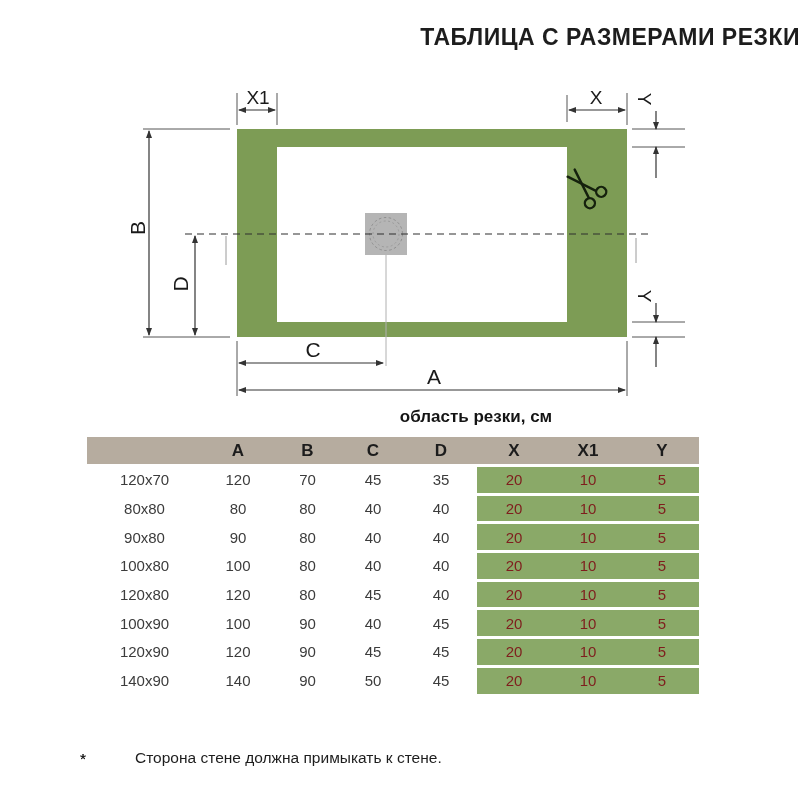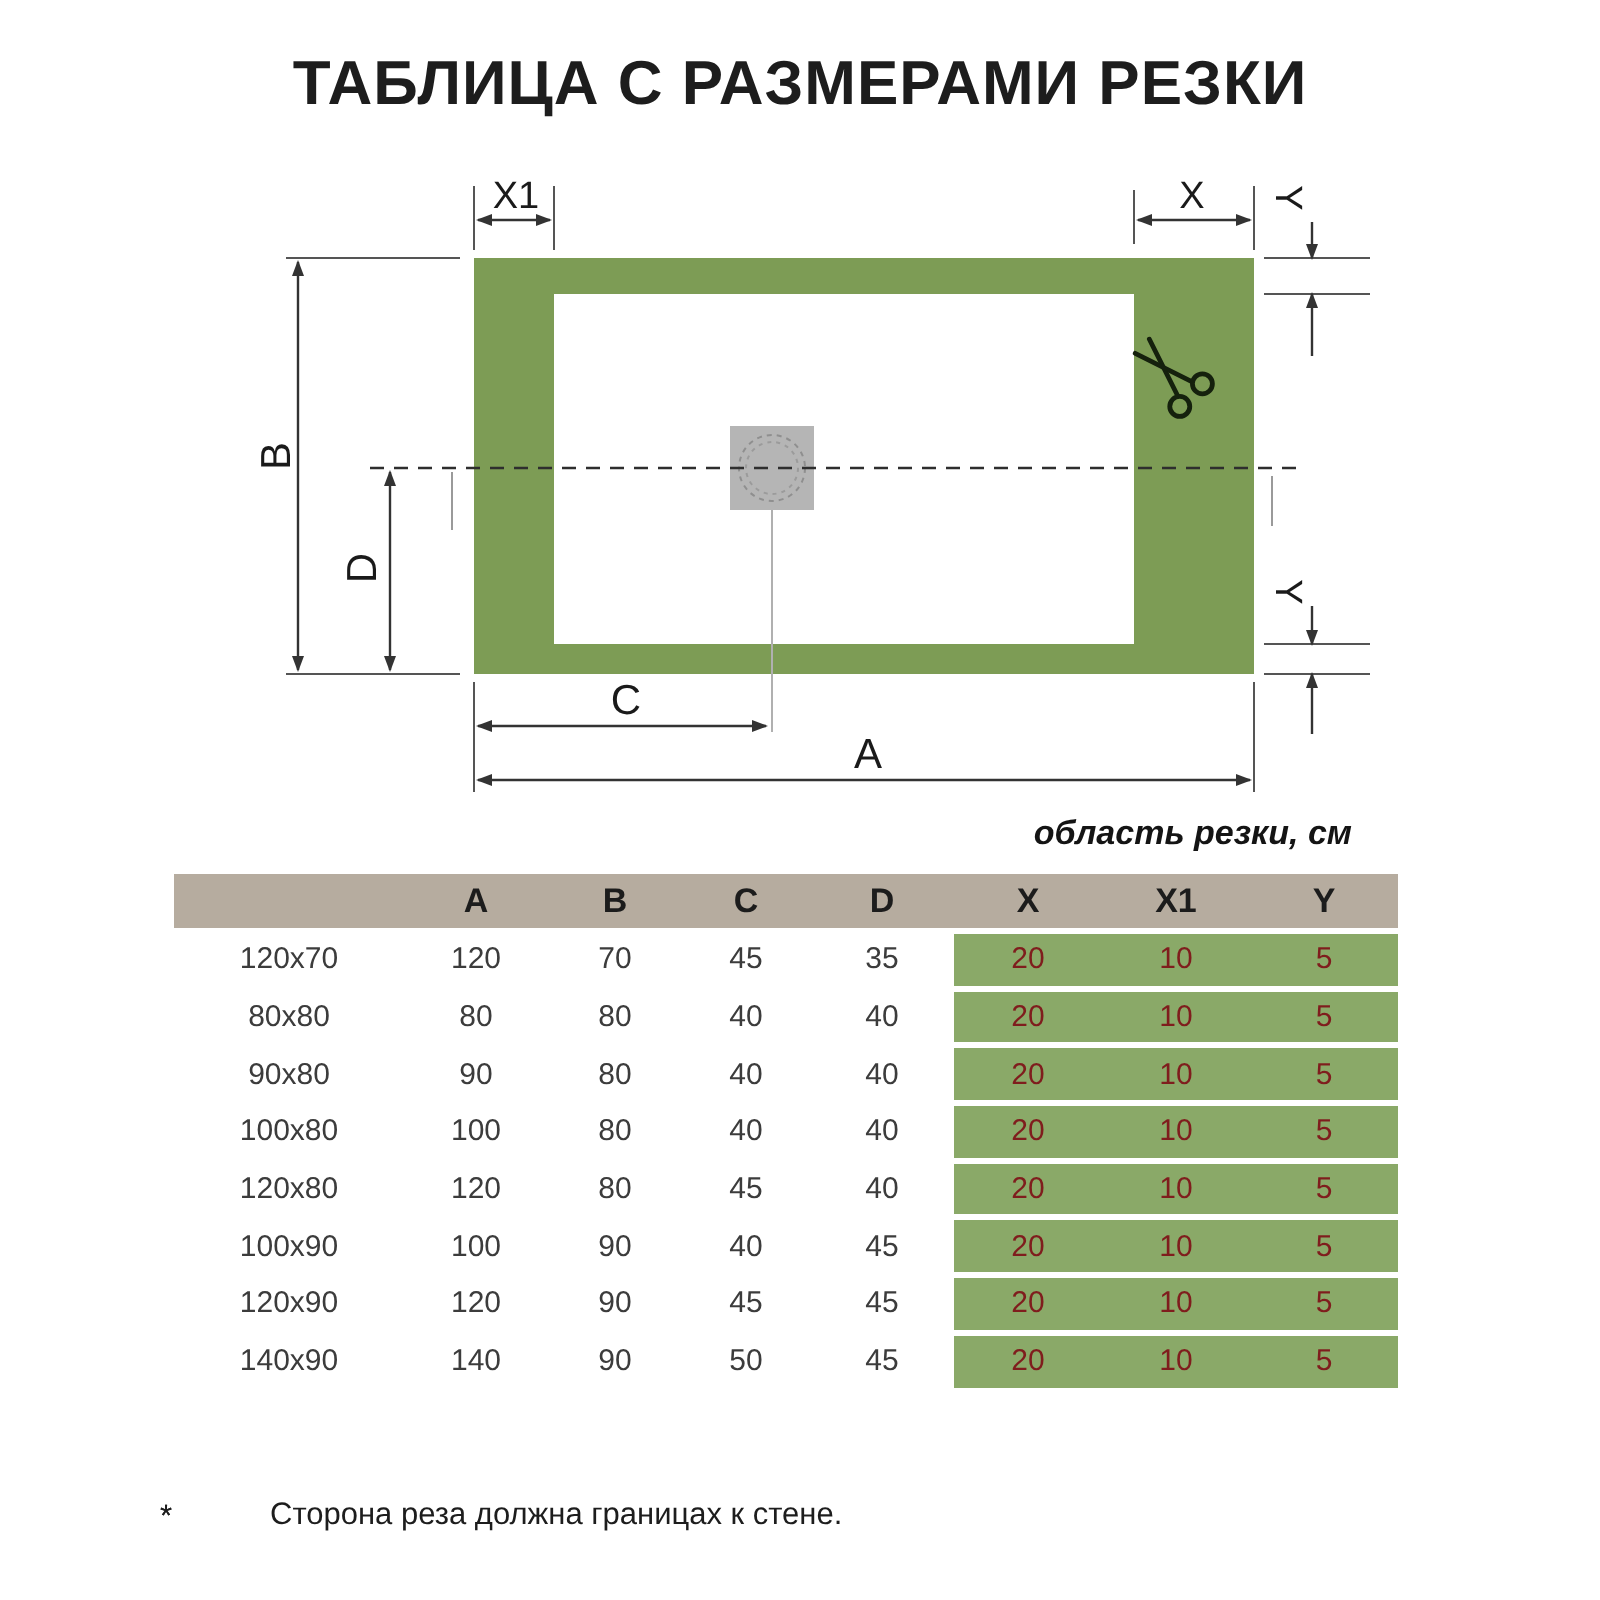--- a/index.html
+++ b/index.html
@@ -1,30 +1,30 @@
 <!DOCTYPE html>
 <html><head>
 <meta charset="utf-8">
 <style>
   html,body{margin:0;padding:0;background:#ffffff;}
   body{width:800px;height:800px;position:relative;overflow:hidden;
        font-family:"Liberation Sans", sans-serif;color:#1f1f1f;}
 
-  .title{position:absolute;top:24px;left:0;width:800px;text-align:center;
-         font-size:31px;font-weight:bold;letter-spacing:.5px;color:#1d1d1d;}
+  .title{position:absolute;top:24px;left:0;width:800px;text-align:right;
+         font-size:23px;font-weight:bold;letter-spacing:.5px;color:#1d1d1d;}
 
   
   .diagram{position:absolute;left:0;top:85px;width:800px;height:315px;}
 
   .dim-label{font-size:19px;fill:#1a1a1a;}
   .dim-label-lg{font-size:21px;fill:#1a1a1a;}
 
   
-  .area-note{position:absolute;top:407px;left:276px;width:400px;text-align:right;
-             font-size:17px;font-weight:bold;color:#141414;font-style:italic;}
+  .area-note{position:absolute;top:407px;left:276px;width:400px;text-align:center;
+             font-size:17px;font-weight:bold;color:#141414;}
 
   table.sizes{position:absolute;left:87px;top:437px;width:596px;
               border-spacing:0;table-layout:fixed;}
   table.sizes th{background:#b6ac9f;height:25px;font-size:17px;font-weight:bold;
                  color:#1c1c1c;text-align:center;border-bottom:3px solid #fff;}
   table.sizes td{height:23.7px;font-size:15px;color:#3c3c3c;text-align:center;
                  border-bottom:3px solid #fff;}
   table.sizes td.cut{background:#8aa968;color:#7f1d1d;}
   table.sizes th:nth-child(1){width:113px}
   table.sizes th:nth-child(2){width:70px}
@@ -212,15 +212,15 @@
       </tr>
     </tbody>
 </table>
 
 <div class="footnotes">
   <div class="footnote">
     <span class="marker">*</span>
   </div>
   <div class="footnote">
     <span class="marker">*</span>
-    <span>Сторона реза должна границах к стене.</span>
+    <span>Сторона стене должна примыкать к стене.</span>
   </div>
 </div>
 
 </body></html>

